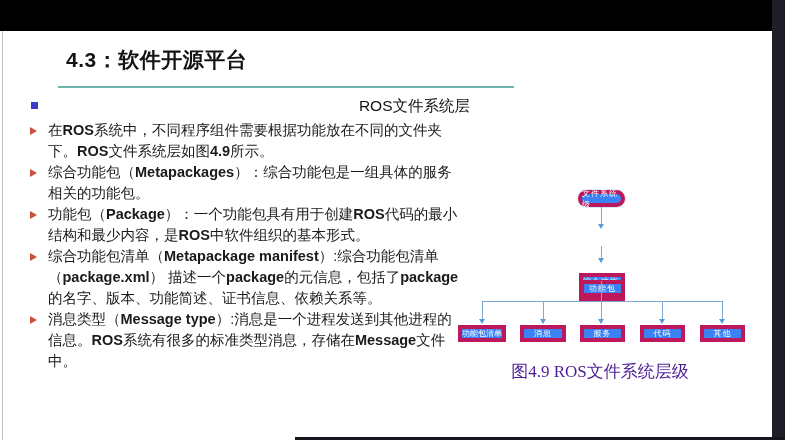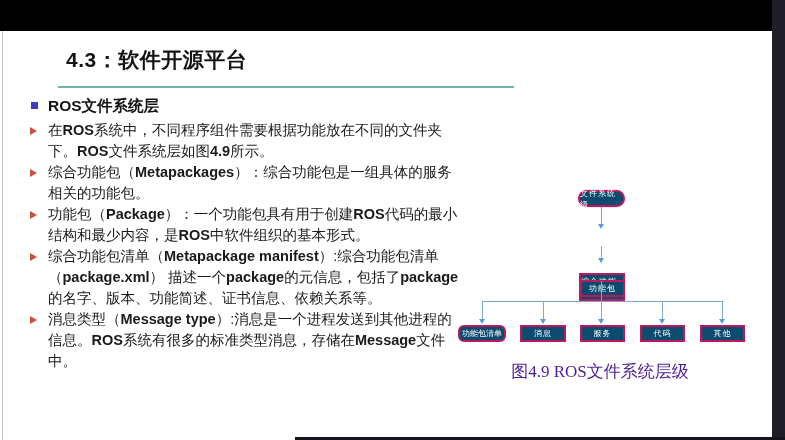--- a/index.html
+++ b/index.html
@@ -14,33 +14,33 @@
   .leftline { position:absolute; left:2px; top:31px; width:1px; height:409px; background:#c3c3c3; }
 
   
   .title { position:absolute; left:66px; top:46px; font-size:21px; font-weight:bold;
            color:#141414; letter-spacing:0.5px; }
   .title-underline { position:absolute; left:58px; top:86px; width:456px; height:2px;
            background:#6eb5ac; }
 
   
   .textcol { position:absolute; left:0; top:94px; width:470px; }
-  .heading { position:relative; padding-left:48px; font-size:15.5px; font-weight:bold;
-             color:#121212; line-height:24px; margin-bottom:2px; }
+  .heading { position:relative; padding-left:48px; font-size:15.5px; font-weight:normal;
+             color:#121212; line-height:24px; margin-bottom:2px;text-align:right; }
   .heading .sq { position:absolute; left:31px; top:8px; width:7px; height:7px; background:#3a3acb; }
   .bullet { position:relative; padding-left:48px; padding-right:10px; font-size:14.5px;
             color:#1a1a1a; line-height:21px; width:470px; }
   .bullet .arr { position:absolute; left:30px; top:7px; width:0; height:0;
                  border-top:4px solid transparent; border-bottom:4px solid transparent;
                  border-left:7px solid #c9503d; }
   .bullet b { font-weight:bold; }
 
   
   .diagram { position:absolute; left:0; top:0; width:785px; height:440px; pointer-events:none; }
-  .node { position:absolute; background:#0c4a6e; border:2px solid #be185d; color:#ffffff;
+  .node { position:absolute; background:#3b82f6; border:4px solid #be185d; color:#ffffff;
           display:flex; align-items:center; justify-content:center; font-size:8px;
           letter-spacing:1px; }
   .pill { border-radius:9px; box-shadow:0 0 0 1px #dce9f5; }
   .vline { position:absolute; width:1px; background:#7fa8d6; }
   .hline { position:absolute; height:1px; background:#7fa8d6; }
   .ahead { position:absolute; width:0; height:0;
            border-left:3px solid transparent; border-right:3px solid transparent;
            border-top:5px solid #5b9bd5; }
   .caption { position:absolute; left:480px; top:360px; width:240px; text-align:center;
              font-family:"Liberation Serif", serif; font-size:17px; color:#4c1d95; }
@@ -104,21 +104,21 @@
     <div class="ahead" style="left:479px; top:319px;"></div>
     <div class="vline" style="left:543px; top:301px; height:18px;"></div>
     <div class="ahead" style="left:540px; top:319px;"></div>
     <div class="vline" style="left:601px; top:301px; height:18px;"></div>
     <div class="ahead" style="left:598px; top:319px;"></div>
     <div class="vline" style="left:662px; top:301px; height:18px;"></div>
     <div class="ahead" style="left:659px; top:319px;"></div>
     <div class="vline" style="left:722px; top:301px; height:18px;"></div>
     <div class="ahead" style="left:719px; top:319px;"></div>
 
-    <div class="node" style="left:458px; top:325px; width:48px; height:17px; letter-spacing:0;border-radius:6px;">功能包清单</div>
+    <div class="node" style="left:458px; top:325px; width:48px; height:17px; letter-spacing:0;">功能包清单</div>
     <div class="node" style="left:520px; top:325px; width:46px; height:17px;">消息</div>
     <div class="node" style="left:580px; top:325px; width:45px; height:17px;">服务</div>
     <div class="node" style="left:640px; top:325px; width:45px; height:17px;">代码</div>
     <div class="node" style="left:700px; top:325px; width:45px; height:17px;text-align:center;">其他</div>
 
     <div class="caption">图4.9 ROS文件系统层级</div>
   </div>
 
 </div>
 

